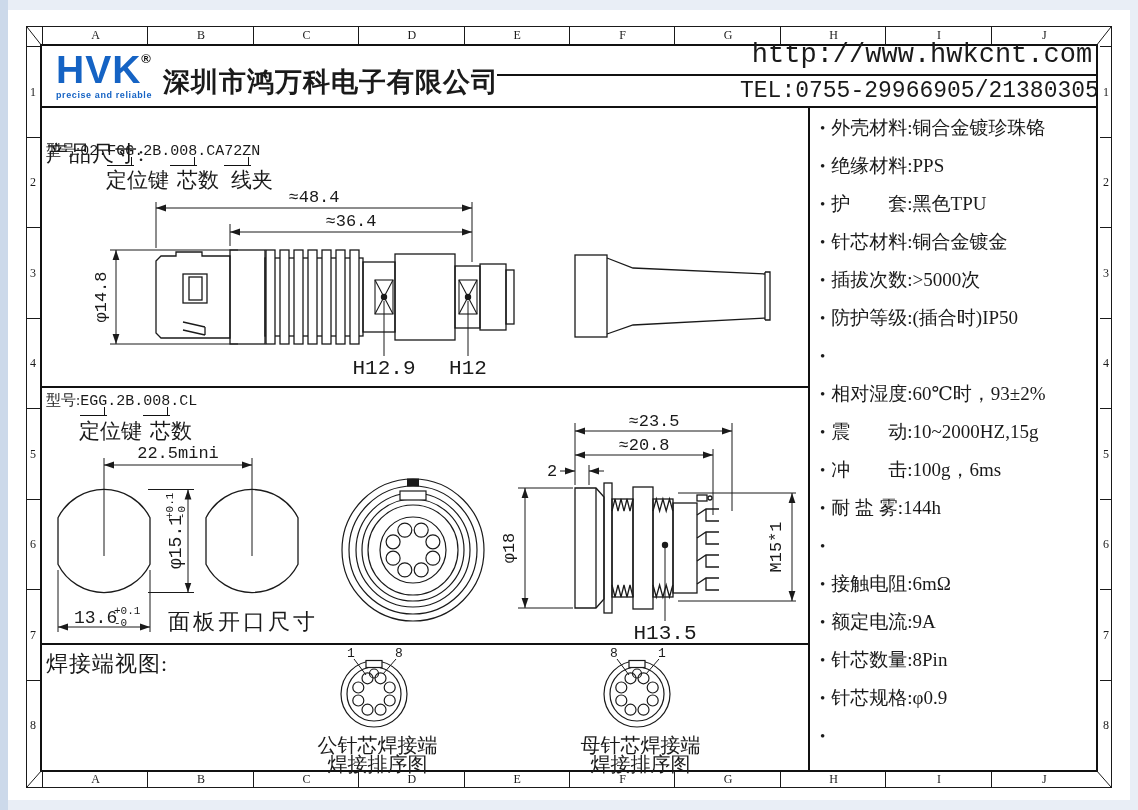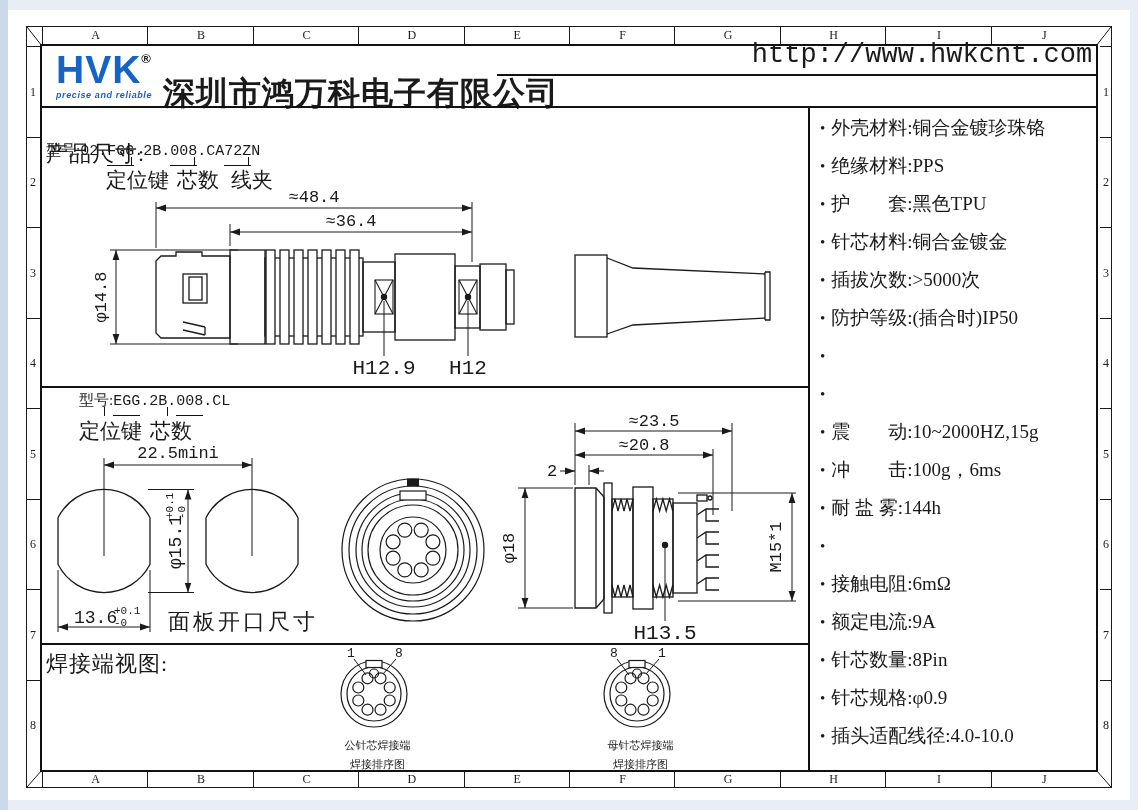--- a/index.html
+++ b/index.html
@@ -8,34 +8,34 @@
   .edge{position:absolute;left:0;top:0;width:8px;height:810px;background:#ccd9ea;}
   .paper{position:absolute;left:8px;top:10px;width:1122px;height:790px;background:#ffffff;}
   .abs{position:absolute;}
   .frame-outer{position:absolute;left:26px;top:26px;width:1084px;height:760px;border:1px solid #1a1a1a;}
   .frame-inner{position:absolute;left:40px;top:44px;width:1054px;height:724px;border:2px solid #111;}
   .gcol{position:absolute;border-left:1px solid #1a1a1a;display:flex;align-items:center;justify-content:center;font-size:12px;}
   .grow{position:absolute;border-top:1px solid #1a1a1a;display:flex;align-items:center;justify-content:center;font-size:12px;}
   .logo{position:absolute;left:56px;top:50px;width:118px;line-height:1;}
   .logo-text{font-family:"Liberation Sans",sans-serif;font-weight:900;font-size:39px;color:#1563c4;letter-spacing:1px;}
   .logo-reg{font-size:13px;color:#111;vertical-align:20px;font-weight:bold;font-family:"Liberation Sans",sans-serif;}
-  .logo-tag{font-size:9px;font-weight:bold;font-style:italic;color:#1563c4;letter-spacing:0.6px;margin-top:2px;font-family:"Liberation Sans",sans-serif;white-space:nowrap;}
-  .company{position:absolute;left:163px;top:72px;font-size:32px;font-weight:bold;font-family:"Liberation Sans",sans-serif;letter-spacing:1px;white-space:nowrap;}
+  .logo-tag{font-size:9px;font-weight:bold;color:#1563c4;letter-spacing:0.6px;margin-top:2px;font-family:"Liberation Sans",sans-serif;white-space:nowrap;}
+  .company{position:absolute;left:163px;top:64px;font-size:27px;font-weight:bold;font-family:"Liberation Sans",sans-serif;letter-spacing:1px;white-space:nowrap;}
   .url{position:absolute;left:748px;top:40px;width:348px;text-align:center;font-family:"Liberation Mono","DejaVu Sans Mono",monospace;font-size:27px;line-height:30px;white-space:nowrap;}
   .tel{position:absolute;left:740px;top:77px;width:356px;text-align:center;font-family:"Liberation Mono","DejaVu Sans Mono",monospace;font-size:23px;line-height:29px;white-space:nowrap;}
   .hline{position:absolute;background:#111;height:2px;}
   .vline{position:absolute;background:#111;width:2px;}
   .sec-title{position:absolute;font-size:22px;letter-spacing:1px;white-space:nowrap;}
   .model-line{position:absolute;font-size:15px;white-space:nowrap;}
   .model-code span{font-family:"Liberation Mono","DejaVu Sans Mono",monospace;font-size:15px;}
   .u{border-bottom:1.5px solid #111;padding-bottom:5px;}
   .leader{position:absolute;width:1px;background:#111;}
   .part-label{position:absolute;font-size:21px;white-space:nowrap;}
   .caption{position:absolute;white-space:nowrap;}
-  .pin-cap{position:absolute;width:145px;text-align:center;font-size:11px;line-height:19px;}
+  .pin-cap{position:absolute;width:145px;text-align:center;font-size:20px;line-height:19px;}
   .specs{position:absolute;left:812px;top:109px;width:284px;}
   .specs ul{list-style:none;margin:0;padding:0;}
   .specs li{height:38px;display:flex;align-items:center;font-size:19px;white-space:nowrap;}
   .bullet{margin:0 6px 0 8px;font-size:15px;}
   svg{overflow:visible;}
   svg text{stroke:none;}
 </style>
 </head>
 <body>
 
@@ -48,20 +48,21 @@
   <svg class="abs" style="left:0;top:0" width="1138" height="810">
     <path d="M27,27 L42,46 M1111,27 L1096,46 M27,787 L42,770 M1111,787 L1096,770" stroke="#1a1a1a" stroke-width="1" fill="none"></path>
   </svg>
 
   <div class="logo">
     <span class="logo-text">HVK</span><span class="logo-reg">®</span>
     <div class="logo-tag">precise and reliable</div>
   </div>
   <div class="company">深圳市鸿万科电子有限公司</div>
   <div class="url">http://www.hwkcnt.com</div>
+  <div class="tel">TEL:0755-29966905/21380305</div>
   <div class="hline" style="left:497px;top:74px;width:601px;"></div>
   <div class="hline" style="left:40px;top:106px;width:1058px;"></div>
   <div class="vline" style="left:808px;top:106px;height:666px;"></div>
   <div class="hline" style="left:40px;top:386px;width:770px;"></div>
   <div class="hline" style="left:40px;top:643px;width:770px;"></div>
 
   <div class="sec-title" style="left:46px;top:112px;margin-top:27px;">产品尺寸:</div>
   <div class="model-line" style="left:46px;top:141px;">
     <span>型号:</span><span id="model1-code" class="model-code"><span>02.</span><span class="u">FGG</span><span>.2B.</span><span class="u">008</span><span>.CA</span><span class="u">72Z</span><span>N</span></span>
   </div>
@@ -122,21 +123,21 @@
       <text x="18" y="111" text-anchor="middle" font-size="17" transform="rotate(-90 18 111)">φ14.8</text>
       <text x="296" y="188" text-anchor="middle" font-size="21">H12.9</text>
       <text x="380" y="188" text-anchor="middle" font-size="21">H12</text>
     </g>
     <g stroke="#1a1a1a" fill="none" stroke-width="1.3">
       <rect x="487" y="69" width="32" height="82"></rect>
       <path d="M519,72 L545,82 L677,88 M519,148 L545,139 L677,132 M677,86 L677,134 M677,86 L682,86 L682,134 L677,134"></path>
     </g>
   </svg>
 
-  <div class="model-line" style="left:46px;top:391px;margin-left:33px;">
+  <div class="model-line" style="left:46px;top:391px;">
     <span>型号:</span><span id="model2-code" class="model-code"><span class="u">EGG</span><span>.2B.</span><span class="u">008</span><span>.CL</span></span>
   </div>
   <div class="leader" style="left:104px;top:407px;height:9px;"></div>
   <div class="leader" style="left:167px;top:407px;height:9px;"></div>
   <div class="part-label" style="left:79px;top:417px;">定位键</div>
   <div class="part-label" style="left:150px;top:417px;">芯数</div>
 
   <svg class="abs" style="left:48px;top:438px;" width="290" height="200" viewBox="0 0 290 200">
     <defs>
       <marker id="arwC" markerWidth="11" markerHeight="8" refX="10" refY="4" orient="auto-start-reverse" markerUnits="userSpaceOnUse">
@@ -316,20 +317,21 @@
         </li>
         <li>
           <span class="bullet">•</span>
           <span>防护等级:(插合时)IP50</span>
         </li>
         <li>
           <span class="bullet">•</span>
         </li>
         <li>
           <span class="bullet">•</span>
+          <span>相对湿度:60℃时，93±2%</span>
         </li>
         <li>
           <span class="bullet">•</span>
           <span>震　　动:10~2000HZ,15g</span>
         </li>
         <li>
           <span class="bullet">•</span>
           <span>冲　　击:100g，6ms</span>
         </li>
         <li>
@@ -350,21 +352,20 @@
         <li>
           <span class="bullet">•</span>
           <span>针芯数量:8Pin</span>
         </li>
         <li>
           <span class="bullet">•</span>
           <span>针芯规格:φ0.9</span>
         </li>
         <li>
           <span class="bullet">•</span>
-          <span>插头适配线径:4.0-10.0</span>
         </li>
       </ul>
   </div>
 <div class="gcol" style="left: 42px; top: 26px; width: 105.4px; height: 18px;">A</div>
     <div class="gcol" style="left: 42px; top: 772px; width: 105.4px; height: 15px;">A</div>
     <div class="gcol" style="left: 147.4px; top: 26px; width: 105.4px; height: 18px;">B</div>
     <div class="gcol" style="left: 147.4px; top: 772px; width: 105.4px; height: 15px;">B</div>
     <div class="gcol" style="left: 252.8px; top: 26px; width: 105.4px; height: 18px;">C</div>
     <div class="gcol" style="left: 252.8px; top: 772px; width: 105.4px; height: 15px;">C</div>
     <div class="gcol" style="left: 358.2px; top: 26px; width: 105.4px; height: 18px;">D</div>

